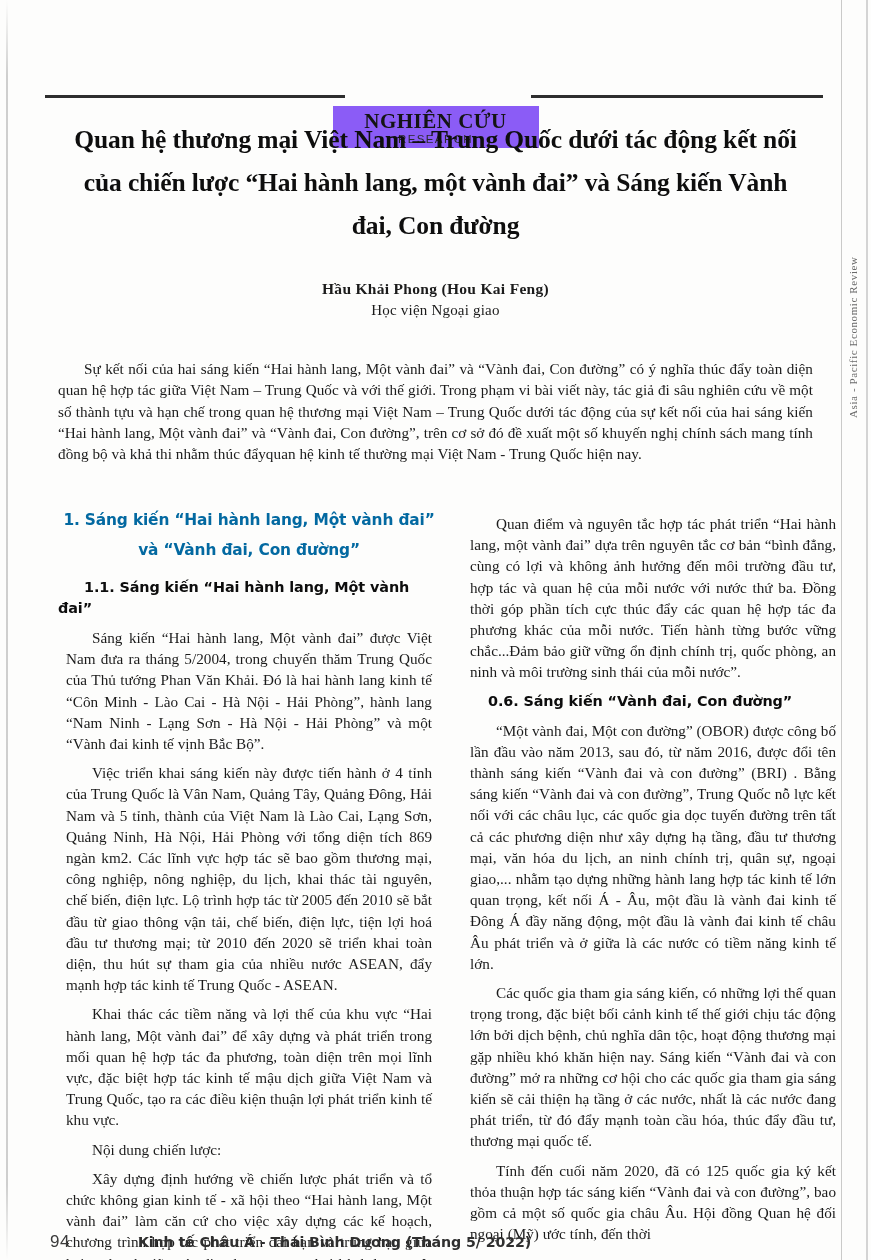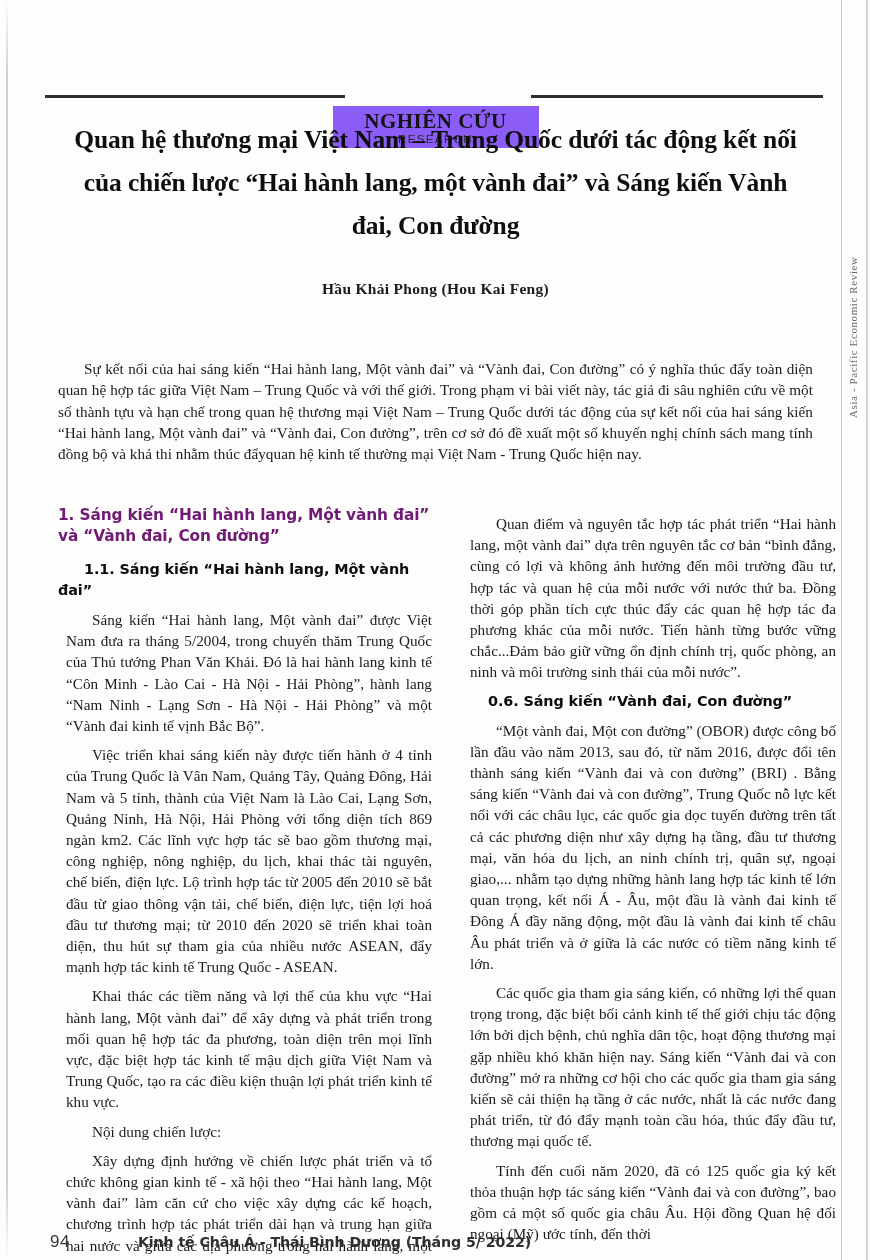--- a/index.html
+++ b/index.html
@@ -144,25 +144,25 @@
     text-align: justify;
     letter-spacing: 0.02px;
   }
   .col-left  { left: 58px; }
   .col-right { left: 462px; }
 
   .h1sec {
     font-family: "DejaVu Sans", "Liberation Sans", sans-serif;
     font-weight: 700;
     font-size: 15.4px;
-    line-height: 21px;
-    text-align: left;
+    line-height: 30px;
+    text-align: center;
     margin: 0 0 12px 0;
     letter-spacing: -0.15px;
-    color: #701a75;
+    color: #0369a1;
   }
   .h2sec {
     font-family: "DejaVu Sans", "Liberation Sans", sans-serif;
     font-weight: 700;
     font-size: 14.4px;
     line-height: 21px;
     text-align: left;
     margin: 7px 0 4px 0;
     text-indent: 26px;
     letter-spacing: -0.1px;
@@ -229,20 +229,21 @@
     <div class="badge">
       <div class="badge-main">NGHIÊN CỨU</div>
       <div class="badge-sub">RESEARCH</div>
     </div>
   </div>
 
   <div class="title">Quan hệ thương mại Việt Nam – Trung Quốc dưới tác động kết nối của chiến lược “Hai hành lang, một vành đai” và  Sáng kiến Vành đai, Con đường</div>
 
   <div class="author">
     <div class="author-name">Hầu Khải Phong  (Hou Kai Feng)</div>
+    <div class="author-affil">Học viện Ngoại giao</div>
   </div>
 
   <div class="abstract">Sự kết nối của hai sáng kiến “Hai hành lang, Một vành đai” và “Vành đai, Con đường” có ý nghĩa thúc đẩy toàn diện quan hệ hợp tác giữa Việt Nam – Trung Quốc và với thế giới. Trong phạm vi bài viết này, tác giả đi sâu nghiên cứu về một số thành tựu và hạn chế trong quan hệ thương mại Việt Nam – Trung Quốc dưới tác động của sự kết nối của hai sáng kiến “Hai hành lang, Một vành đai” và “Vành đai, Con đường”, trên cơ sở đó đề xuất một số khuyến nghị chính sách mang tính đồng bộ và khả thi nhằm thúc đẩyquan hệ kinh tế thường mại Việt Nam - Trung Quốc hiện nay.</div>
 
   <div class="col col-left">
     <div class="h1sec">1. Sáng kiến “Hai hành lang, Một vành đai” và “Vành đai, Con đường”</div>
     <div class="h2sec">1.1. Sáng kiến “Hai hành lang, Một vành đai”</div>
     <p class="body">Sáng kiến “Hai hành lang, Một vành đai” được Việt Nam đưa ra tháng 5/2004, trong chuyến thăm Trung Quốc của Thủ tướng Phan Văn Khải. Đó là hai hành lang kinh tế “Côn Minh - Lào Cai - Hà Nội - Hải Phòng”, hành lang “Nam Ninh - Lạng Sơn - Hà Nội - Hải Phòng” và một “Vành đai kinh tế vịnh Bắc Bộ”.</p>
     <p class="body">Việc triển khai sáng kiến này được tiến hành ở 4 tỉnh của Trung Quốc là Vân Nam, Quảng Tây, Quảng Đông, Hải Nam và 5 tỉnh, thành của Việt Nam là Lào Cai, Lạng Sơn, Quảng Ninh, Hà Nội, Hải Phòng với tổng diện tích 869 ngàn km2. Các lĩnh vực hợp tác sẽ bao gồm thương mại, công nghiệp, nông nghiệp, du lịch, khai thác tài nguyên, chế biến, điện lực. Lộ trình hợp tác từ 2005 đến 2010 sẽ bắt đầu từ giao thông vận tải, chế biến, điện lực, tiện lợi hoá đầu tư thương mại; từ 2010 đến 2020 sẽ triển khai toàn diện, thu hút sự tham gia của nhiều nước ASEAN, đẩy mạnh hợp tác kinh tế Trung Quốc - ASEAN.</p>
     <p class="body">Khai thác các tiềm năng và lợi thế của khu vực “Hai hành lang, Một vành đai” để xây dựng và phát triển trong mối quan hệ hợp tác đa phương, toàn diện trên mọi lĩnh vực, đặc biệt hợp tác kinh tế mậu dịch giữa Việt Nam và Trung Quốc, tạo ra các điều kiện thuận lợi phát triển kinh tế khu vực.</p>

